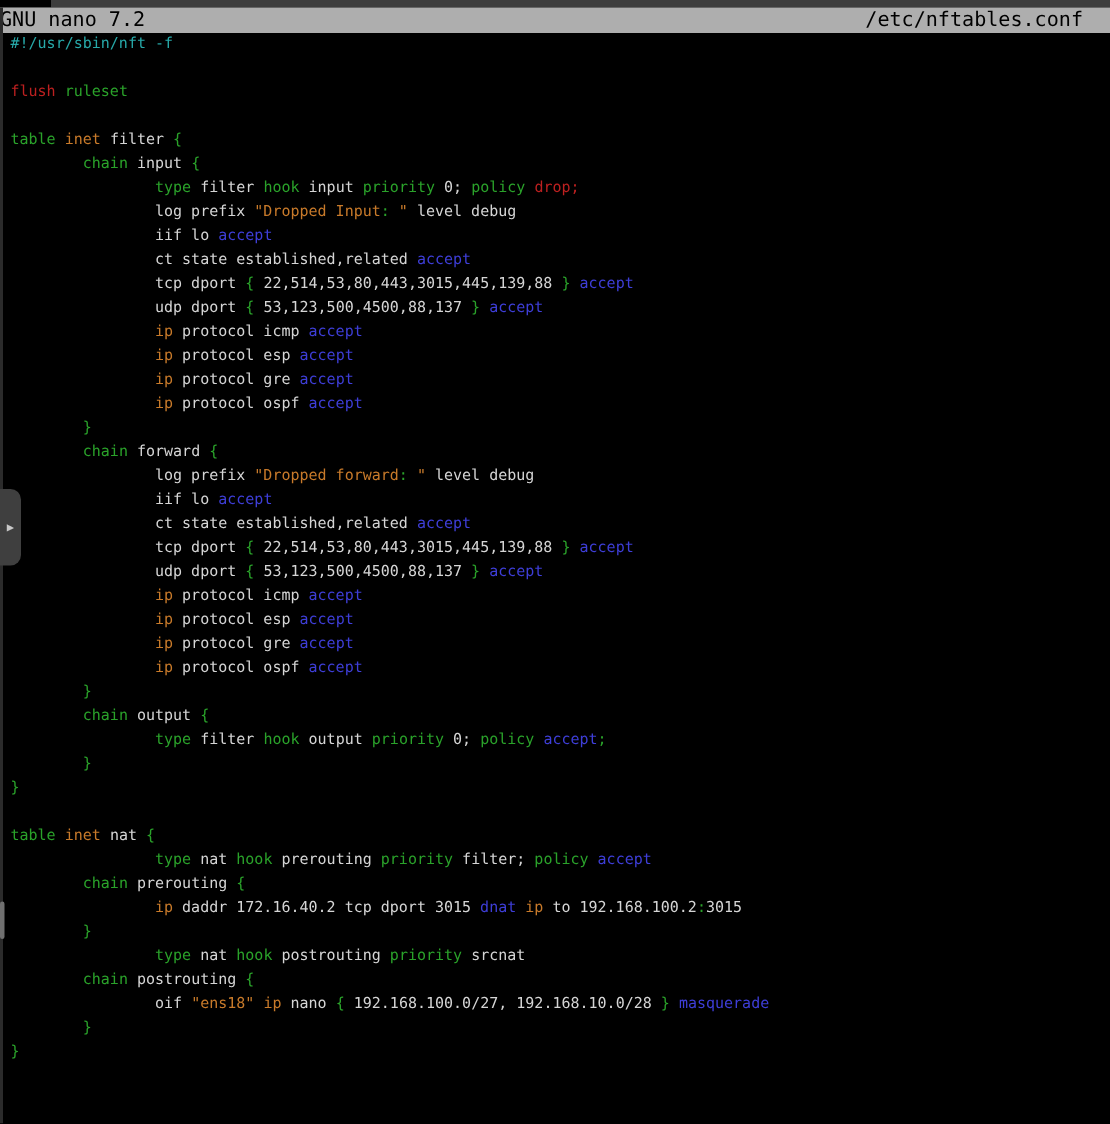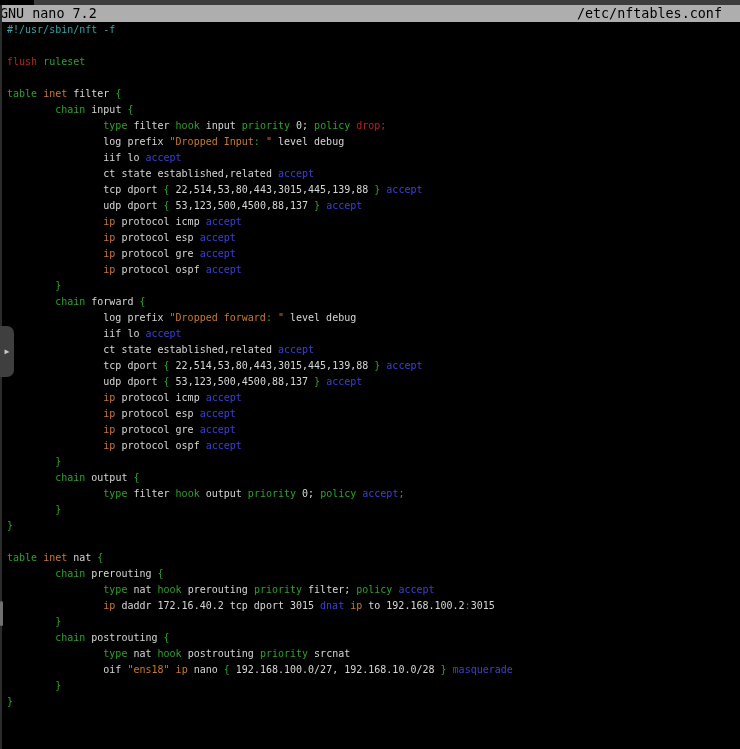--- a/index.html
+++ b/index.html
@@ -62,26 +62,26 @@
       <div class="line"><span class="seg-w">                </span><span class="seg-o">ip</span><span class="seg-w"> protocol esp </span><span class="seg-b">accept</span></div>
       <div class="line"><span class="seg-w">                </span><span class="seg-o">ip</span><span class="seg-w"> protocol gre </span><span class="seg-b">accept</span></div>
       <div class="line"><span class="seg-w">                </span><span class="seg-o">ip</span><span class="seg-w"> protocol ospf </span><span class="seg-b">accept</span></div>
       <div class="line"><span class="seg-w">        </span><span class="seg-g">}</span></div>
       <div class="line"><span class="seg-w">        </span><span class="seg-g">chain</span><span class="seg-w"> output </span><span class="seg-g">{</span></div>
       <div class="line"><span class="seg-w">                </span><span class="seg-g">type</span><span class="seg-w"> filter </span><span class="seg-g">hook</span><span class="seg-w"> output </span><span class="seg-g">priority</span><span class="seg-w"> 0; </span><span class="seg-g">policy</span><span class="seg-w"> </span><span class="seg-b">accept</span><span class="seg-g">;</span></div>
       <div class="line"><span class="seg-w">        </span><span class="seg-g">}</span></div>
       <div class="line"><span class="seg-g">}</span></div>
       <div class="line"> </div>
       <div class="line"><span class="seg-g">table</span><span class="seg-w"> </span><span class="seg-o">inet</span><span class="seg-w"> nat </span><span class="seg-g">{</span></div>
+      <div class="line"><span class="seg-w">                </span><span class="seg-g">type</span><span class="seg-w"> nat </span><span class="seg-g">hook</span><span class="seg-w"> prerouting </span><span class="seg-g">priority</span><span class="seg-w"> filter; </span><span class="seg-g">policy</span><span class="seg-w"> </span><span class="seg-b">accept</span></div>
       <div class="line"><span class="seg-w">        </span><span class="seg-g">chain</span><span class="seg-w"> prerouting </span><span class="seg-g">{</span></div>
-      <div class="line"><span class="seg-w">                </span><span class="seg-g">type</span><span class="seg-w"> nat </span><span class="seg-g">hook</span><span class="seg-w"> prerouting </span><span class="seg-g">priority</span><span class="seg-w"> filter; </span><span class="seg-g">policy</span><span class="seg-w"> </span><span class="seg-b">accept</span></div>
       <div class="line"><span class="seg-w">                </span><span class="seg-o">ip</span><span class="seg-w"> daddr 172.16.40.2 tcp dport 3015 </span><span class="seg-b">dnat</span><span class="seg-w"> </span><span class="seg-o">ip</span><span class="seg-w"> to 192.168.100.2</span><span class="seg-g">:</span><span class="seg-w">3015</span></div>
       <div class="line"><span class="seg-w">        </span><span class="seg-g">}</span></div>
+      <div class="line"><span class="seg-w">                </span><span class="seg-g">type</span><span class="seg-w"> nat </span><span class="seg-g">hook</span><span class="seg-w"> postrouting </span><span class="seg-g">priority</span><span class="seg-w"> srcnat</span></div>
       <div class="line"><span class="seg-w">        </span><span class="seg-g">chain</span><span class="seg-w"> postrouting </span><span class="seg-g">{</span></div>
-      <div class="line"><span class="seg-w">                </span><span class="seg-g">type</span><span class="seg-w"> nat </span><span class="seg-g">hook</span><span class="seg-w"> postrouting </span><span class="seg-g">priority</span><span class="seg-w"> srcnat</span></div>
       <div class="line"><span class="seg-w">                oif </span><span class="seg-o">"ens18"</span><span class="seg-w"> </span><span class="seg-o">ip</span><span class="seg-w"> nano </span><span class="seg-g">{</span><span class="seg-w"> 192.168.100.0/27, 192.168.10.0/28 </span><span class="seg-g">}</span><span class="seg-w"> </span><span class="seg-b">masquerade</span></div>
       <div class="line"><span class="seg-w">        </span><span class="seg-g">}</span></div>
       <div class="line"><span class="seg-g">}</span></div>
     </div>
 </div>
 
 <div class="edge-track"></div>
 <div class="scroll-thumb"></div>
 <div class="pull-handle">
   <span class="arrow">▶</span>

